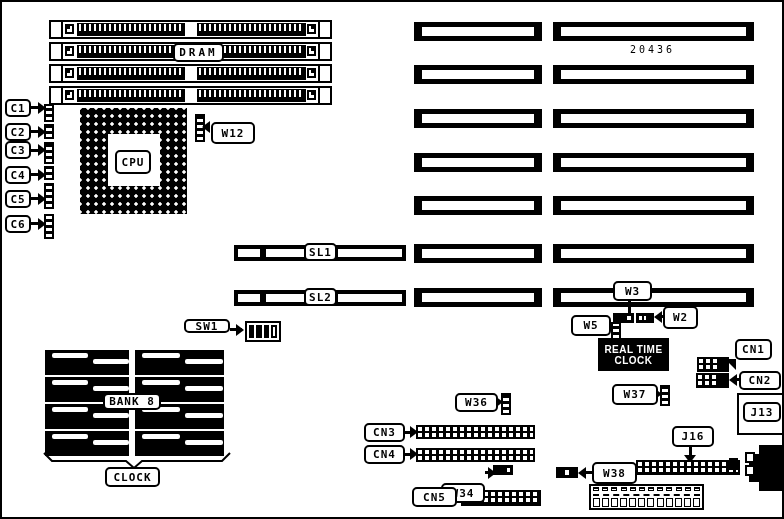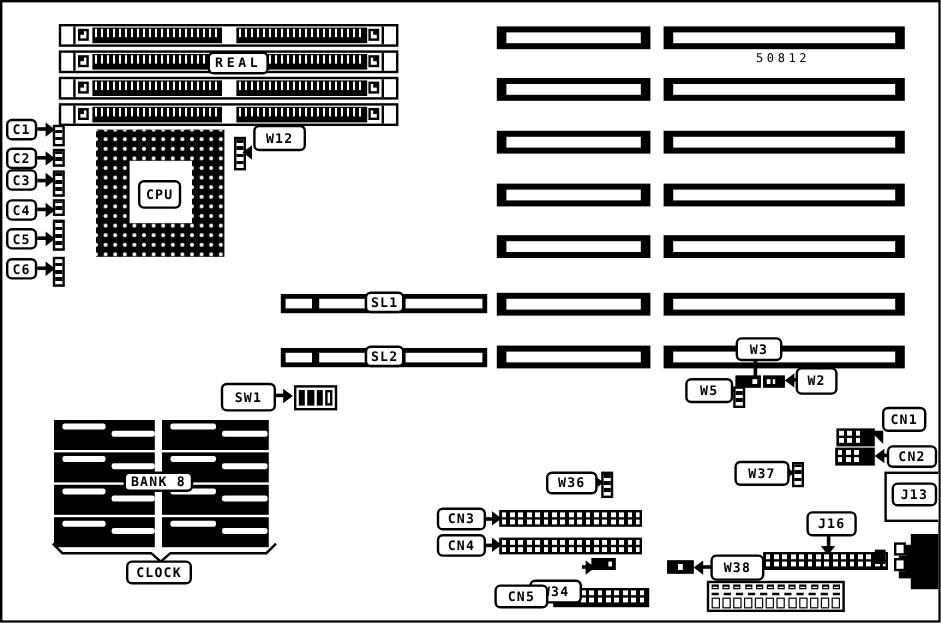--- a/index.html
+++ b/index.html
@@ -124,21 +124,21 @@
         <i></i>
       </span>
     <span class="comb" style="left:146px;width:109px">
         <i></i>
       </span>
     <span class="latch" style="left:256px;transform:scaleX(-1)">
         <i></i>
       </span>
     <span class="vdiv" style="left:267px"></span>
   </div>
-  <div class="lbl" style="left:171px;top:41px;width:51px;height:19px;letter-spacing:3px">REAL</div>
+  <div class="lbl" style="left:171px;top:41px;width:51px;height:19px;letter-spacing:3px">DRAM</div>
 
   <div class="slot" style="left:412px;top:20px;width:128px;height:19px">
       <i></i>
     </div>
   <div class="slot" style="left:412px;top:63px;width:128px;height:19px">
       <i></i>
     </div>
   <div class="slot" style="left:412px;top:107px;width:128px;height:19px">
       <i></i>
     </div>
@@ -170,21 +170,21 @@
   <div class="slot" style="left:551px;top:194px;width:201px;height:19px">
       <i></i>
     </div>
   <div class="slot" style="left:551px;top:242px;width:201px;height:19px">
       <i></i>
     </div>
   <div class="slot" style="left:551px;top:286px;width:201px;height:19px">
       <i></i>
     </div>
 
-  <div class="pn" style="left:628px;top:42px">50812</div>
+  <div class="pn" style="left:628px;top:42px">20436</div>
 
   <div class="slbar" style="left:232px;top:243px;width:172px;height:16px">
     <i style="left:4px;width:22px"></i>
       <i style="left:32px;width:38px"></i>
       <i style="left:104px;width:64px"></i>
   </div>
   <div class="lbl" style="left:302px;top:241px;width:33px;height:18px">SL1</div>
   <div class="slbar" style="left:232px;top:288px;width:172px;height:16px">
     <i style="left:4px;width:22px"></i>
       <i style="left:32px;width:38px"></i>
@@ -217,23 +217,23 @@
   <div class="vstrip" style="left:42px;top:181px;width:10px;height:26px"></div>
   <div class="vstrip" style="left:42px;top:212px;width:10px;height:25px"></div>
 
   <div class="cpu">
     <span class="core"></span>
   </div>
   <div class="lbl" style="left:113px;top:148px;width:36px;height:24px">CPU</div>
 
   <div class="vstrip" style="left:193px;top:112px;width:10px;height:28px"></div>
   <div class="tl" style="left:200px;top:119px"></div>
-  <div class="lbl" style="left:209px;top:102px;width:44px;height:22px">W12</div>
-
-  <div class="lbl" style="left:182px;top:317px;width:46px;height:24px">SW1</div>
+  <div class="lbl" style="left:209px;top:120px;width:44px;height:22px">W12</div>
+
+  <div class="lbl" style="left:182px;top:317px;width:46px;height:14px">SW1</div>
   <div class="ln" style="left:228px;top:326px;width:12px;height:3px"></div>
   <div class="tr" style="left:234px;top:322px"></div>
   <div class="dip">
     <s></s>
     <s></s>
     <s></s>
     <s class="o"></s>
   </div>
 
   <div class="cache-cell" style="left:43px;top:348px;width:84px;height:25px"><span class="t"></span><span class="mid"><i style="left:3px;top:1px;width:36px"></i><i style="left:44px;top:7px;width:36px"></i></span><span class="t"></span></div>
@@ -296,20 +296,24 @@
       <s class="w"></s>
       <s class="b"></s>
     </div>
   <div class="tl" style="left:652px;top:309px"></div>
   <div class="ln" style="left:658px;top:313px;width:5px;height:3px"></div>
   <div class="lbl" style="left:661px;top:304px;width:35px;height:23px">W2</div>
   <div class="lbl" style="left:569px;top:313px;width:40px;height:21px">W5</div>
   <div class="tr" style="left:603px;top:317px"></div>
   <div class="vstrip" style="left:609px;top:320px;width:10px;height:18px"></div>
 
+  <div class="rtc">
+    <span>REAL TIME</span>
+    <span>CLOCK</span>
+  </div>
 
   <div class="lbl" style="left:610px;top:382px;width:46px;height:21px">W37</div>
   <div class="tr" style="left:652px;top:386px"></div>
   <div class="vstrip" style="left:658px;top:383px;width:10px;height:21px"></div>
 
   <div class="lbl" style="left:733px;top:337px;width:37px;height:21px">CN1</div>
   <div class="tdl" style="left:723px;top:357px"></div>
   <div class="hdr2 pingrid" style="left:695px;top:355px;width:32px;height:15px">
       <b></b>
       <b></b>

